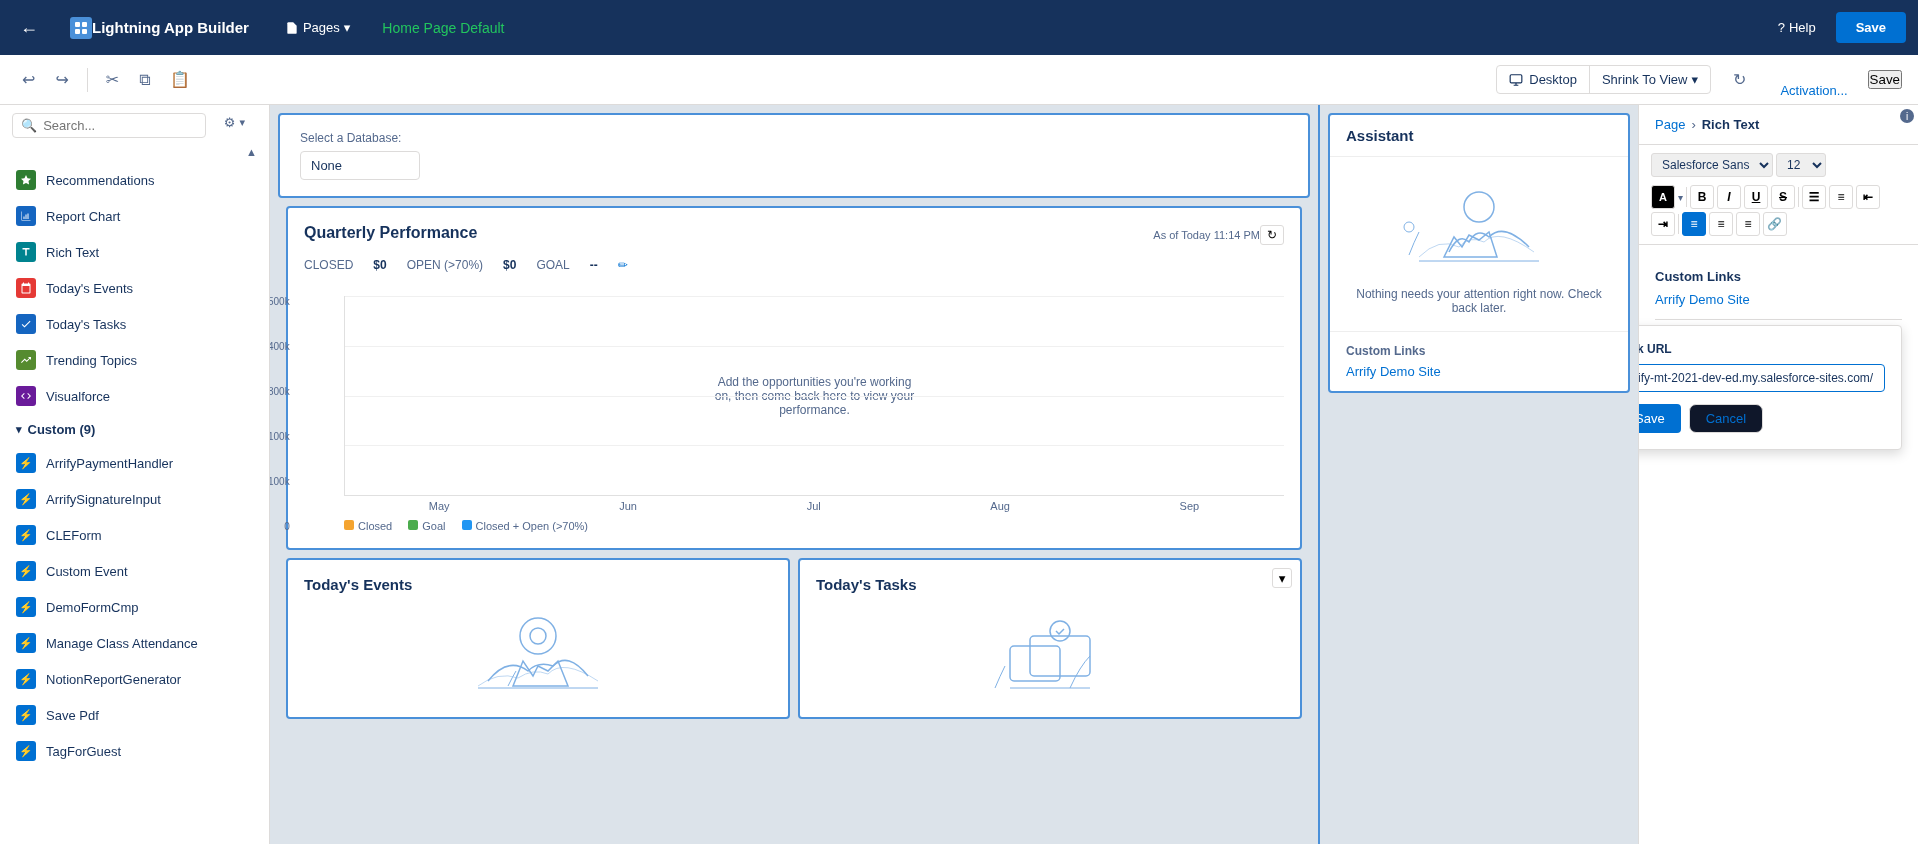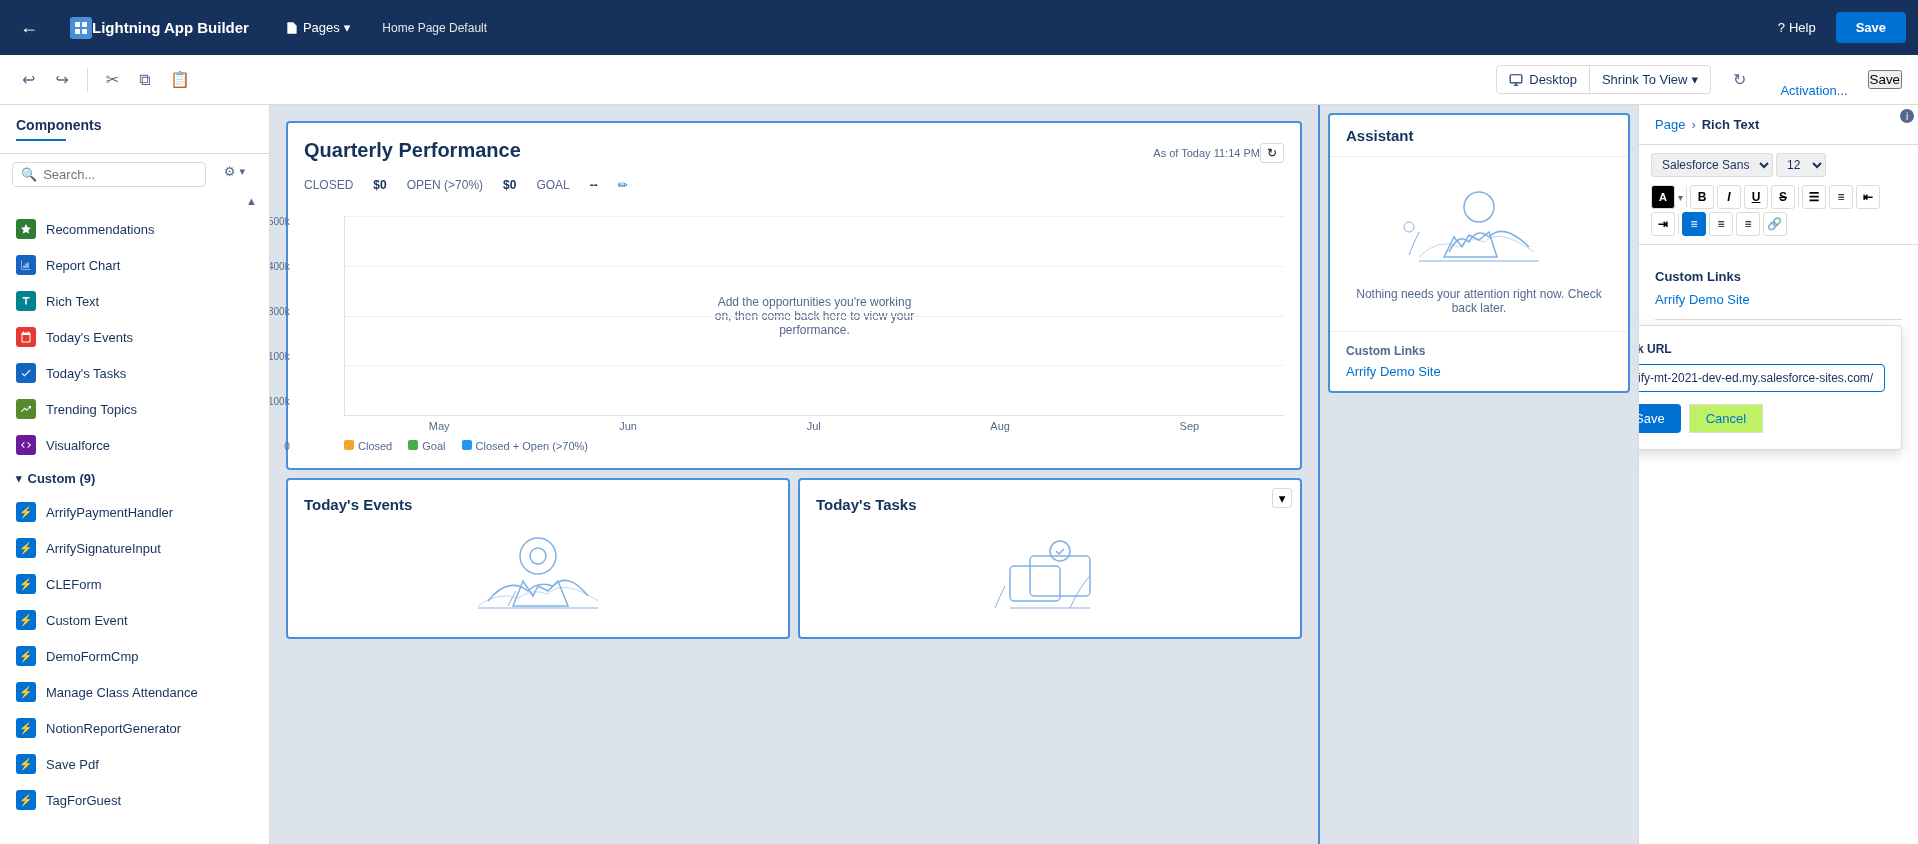--- a/index.html
+++ b/index.html
@@ -7,21 +7,21 @@
 
     
     .top-nav {
       display: flex; align-items: center; background: #16325c; color: white;
       height: 55px; padding: 0 12px; gap: 8px;
     }
     .top-nav .back-btn { color: white; background: none; border: none; cursor: pointer; font-size: 18px; padding: 4px 8px; }
     .top-nav .app-title { display: flex; align-items: center; font-size: 15px; font-weight: 600; padding: 0 16px; }
     .top-nav .app-icon { width: 22px; height: 22px; background: #4a90d9; border-radius: 3px; display: flex; align-items: center; justify-content: center; }
     .top-nav .pages-btn { display: flex; align-items: center; gap: 4px; background: none; border: none; color: white; cursor: pointer; font-size: 13px; padding: 6px 12px; }
-    .top-nav .page-name { color: #e5e5e5; font-size: 12px; padding: 0 12px; }
+    .top-nav .page-name { color: #22c55e; font-size: 14px; padding: 0 12px; }
     .top-nav .spacer { flex: 1; }
     .top-nav .help-btn { color: white; background: none; border: none; cursor: pointer; font-size: 13px; padding: 6px 12px; display: flex; align-items: center; gap: 4px; }
     .top-nav .save-btn { background: #0070d2; color: white; border: none; border-radius: 4px; padding: 8px 20px; font-size: 13px; font-weight: 600; cursor: pointer; }
 
     
     .toolbar {
       display: flex; align-items: center; background: white; border-bottom: 1px solid #dddbda;
       height: 50px; padding: 0 16px; gap: 8px;
     }
     .toolbar-btn { background: none; border: none; cursor: pointer; color: #54698d; padding: 6px; font-size: 16px; border-radius: 3px; }
@@ -47,21 +47,21 @@
     .sidebar-item { display: flex; align-items: center; gap: 10px; padding: 8px 16px; cursor: pointer; }
     .sidebar-item .item-icon { width: 20px; height: 20px; border-radius: 3px; display: flex; align-items: center; justify-content: center; flex-shrink: 0; font-size: 11px; color: white; }
     .sidebar-item .item-label { font-size: 13px; color: #16325c; text-align: right; }
     .custom-section-header { display: flex; align-items: center; gap: 6px; padding: 8px 16px; cursor: pointer; }
     .custom-section-header span { font-size: 13px; font-weight: 600; color: #16325c; }
     .db-label { font-size: 12px; color: #54698d; margin-bottom: 6px; }
     .db-select { border: 1px solid #dddbda; border-radius: 4px; padding: 6px 30px 6px 10px; font-size: 13px; color: #16325c; appearance: none; background: white; cursor: pointer; min-width: 120px; }
     .db-row { display: flex; align-items: center; gap: 8px; }
 
     .quarterly-section { border: 2px solid #4a90d9; margin: 8px; border-radius: 4px; background: white; padding: 16px; }
-    .quarterly-title { font-size: 20px; font-weight: 600; color: #16325c; margin-bottom: 4px; }
+    .quarterly-title { font-size: 16px; font-weight: 600; color: #16325c; margin-bottom: 4px; }
     .quarterly-meta { display: flex; justify-content: space-between; align-items: center; margin-bottom: 12px; }
     .quarterly-stats { display: flex; gap: 20px; font-size: 12px; color: #54698d; }
     .quarterly-stats .stat-val { color: #16325c; font-weight: 600; }
     .chart-area { height: 200px; position: relative; border-left: 1px solid #e0e0e0; border-bottom: 1px solid #e0e0e0; margin-left: 40px; }
     .chart-labels-y { position: absolute; left: -40px; top: 0; height: 100%; display: flex; flex-direction: column; justify-content: space-between; font-size: 10px; color: #54698d; text-align: right; padding: 0 4px; }
     .chart-x-labels { display: flex; justify-content: space-around; margin-left: 40px; margin-top: 4px; font-size: 11px; color: #54698d; }
     .chart-empty-msg { position: absolute; top: 50%; left: 50%; transform: translate(-50%, -50%); text-align: center; font-size: 12px; color: #54698d; max-width: 200px; }
     .chart-legend { display: flex; gap: 16px; margin-top: 8px; margin-left: 40px; font-size: 11px; color: #54698d; }
     .legend-dot { width: 10px; height: 10px; border-radius: 2px; display: inline-block; margin-right: 4px; }
 
@@ -87,21 +87,21 @@
     .rte-btn.active { background: #0070d2; color: white; border-color: #0070d2; }
     .rte-separator { width: 1px; height: 20px; background: #dddbda; }
     .rte-row { display: flex; align-items: center; gap: 3px; flex-wrap: wrap; }
 
     
     .link-popup { position: absolute; background: white; border: 1px solid #dddbda; border-radius: 4px; padding: 16px; width: 300px; box-shadow: 0 4px 12px rgba(0,0,0,0.15); z-index: 100; top: 220px; right: 16px; }
     .link-popup-label { font-size: 12px; font-weight: 600; color: #16325c; margin-bottom: 8px; }
     .link-popup-input { width: 100%; border: 1px solid #0070d2; border-radius: 4px; padding: 6px 10px; font-size: 12px; color: #16325c; outline: none; margin-bottom: 12px; }
     .link-popup-actions { display: flex; gap: 8px; }
     .link-popup-save { background: #0070d2; color: white; border: none; border-radius: 4px; padding: 6px 16px; font-size: 13px; cursor: pointer; }
-    .link-popup-cancel { background: #bef264; color: #0070d2; border: 1px solid #dddbda; border-radius: 0; padding: 6px 16px; font-size: 13px; cursor: pointer; }
+    .link-popup-cancel { background: #0f172a; color: #0070d2; border: 1px solid #dddbda; border-radius: 7px; padding: 6px 16px; font-size: 13px; cursor: pointer; }
 
     .right-panel-body { flex: 1; overflow-y: auto; padding: 12px 16px; }
     .section-title { font-size: 13px; font-weight: 600; color: #16325c; margin: 12px 0 8px; }
     .custom-link { color: #0070d2; font-size: 13px; cursor: pointer; text-decoration: none; }
     .checkbox-row { display: flex; align-items: center; gap: 8px; margin: 12px 0; }
     .checkbox-row input { width: 14px; height: 14px; }
     .checkbox-label { font-size: 13px; color: #16325c; }
     .info-icon { width: 14px; height: 14px; border-radius: 50%; background: #54698d; color: white; font-size: 10px; display: inline-flex; align-items: center; justify-content: center; cursor: pointer; }
     .section-divider { border: none; border-top: 1px solid #dddbda; margin: 12px 0; }
     .visibility-section { }
@@ -188,24 +188,20 @@
     <button class="refresh-btn">↻</button>
   </div>
 
   <button class="activation-btn" style="margin-left: 8px; margin-top: 22px;">Activation...</button>
   <button class="save-btn">Save</button>
 </div>
 
 <div class="main-layout">
 
   <div class="sidebar">
-    <div class="sidebar-header">
-      <span>Components</span>
-      <div class="sidebar-header-line"></div>
-    </div>
     <div style="display: flex; align-items: center; padding: 8px 12px 4px; gap: 6px;">
       <div class="search-bar" style="flex: 1; margin: 0;">
         <span style="color: #54698d; font-size: 13px;">🔍</span>
         <input type="text" style="border: none; outline: none; flex: 1 1 0%; font-size: 13px; color: rgb(84, 105, 141); width: 100%;" placeholder="Search...">
       </div>
       <div class="sidebar-settings">
         <span style="color: #54698d;">⚙</span>
         <span style="color: #54698d; font-size: 11px;">▾</span>
       </div>
     </div>
@@ -312,20 +308,28 @@
       <div class="sidebar-item">
         <div class="item-icon" style="background: #0070d2;">⚡</div>
         <span class="item-label">TagForGuest</span>
       </div>
     </div>
   </div>
 
   <div class="canvas-wrapper">
     <div class="canvas-content">
 
+      <div style="background: white; border: 2px solid #4a90d9; border-radius: 4px; padding: 16px 20px; margin-bottom: 8px;">
+        <div class="db-label">Select a Database:</div>
+        <div class="db-row">
+          <select class="db-select">
+            <option>None</option>
+          </select>
+        </div>
+      </div>
 
       <div class="quarterly-section">
         <div class="quarterly-meta">
           <div class="quarterly-title">Quarterly Performance</div>
           <div style="display: flex; align-items: center; gap: 0;">
             <span style="font-size: 11px; color: #54698d;">As of Today 11:14 PM</span>
             <button style="background: none; border: 1px solid #dddbda; border-radius: 3px; padding: 2px 6px; cursor: pointer; font-size: 12px;">↻</button>
           </div>
         </div>
         <div class="quarterly-stats">

